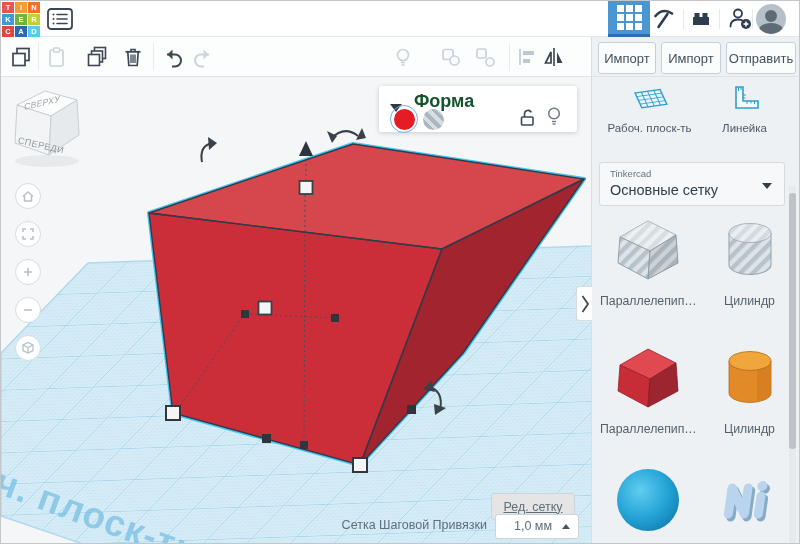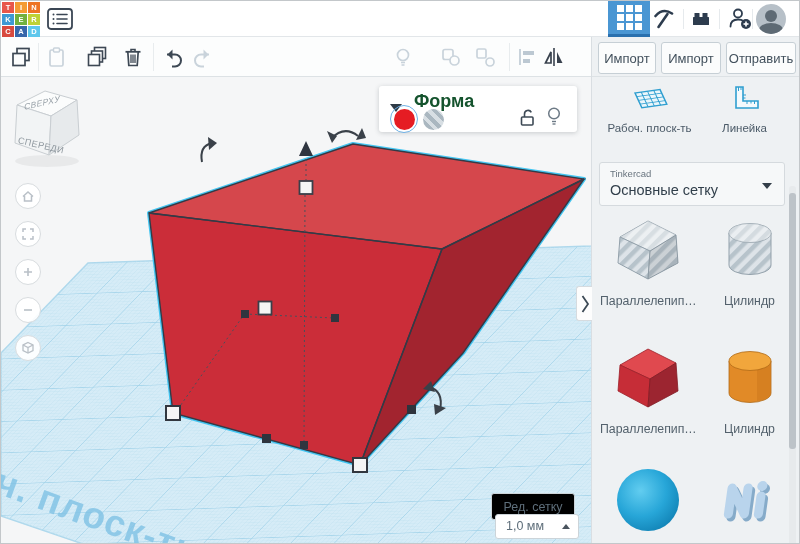--- a/index.html
+++ b/index.html
@@ -76,28 +76,28 @@
                 border-top:8px solid #2e3a46; cursor:pointer; }
   .card-title { position:absolute; left:35px; top:5px; font-size:18px; font-weight:bold; color:#14532d; }
   .swatch-ring { position:absolute; left:11px; top:19px; width:28px; height:28px; border-radius:50%;
                  border:1.5px solid #6fb1e5; display:flex; align-items:center; justify-content:center; cursor:pointer; }
   .swatch-red { width:21px; height:21px; border-radius:50%; }
   .swatch-striped { position:absolute; left:44px; top:23px; width:21px; height:21px; border-radius:50%;
                     background:repeating-linear-gradient(45deg,#d7dee3 0 4px,#aab7c0 4px 8px); cursor:pointer; }
   .card-lock { position:absolute; left:140px; top:22px; cursor:pointer; }
   .card-bulb { position:absolute; left:167px; top:20px; cursor:pointer; }
 
-  .edit-grid-btn { position:absolute; left:490px; top:416px; width:84px; height:27px; background:#000000;
+  .edit-grid-btn { position:absolute; left:490px; top:416px; width:84px; height:27px; background:#e5e5e5;
                    border:1px solid #ccd4d9; border-radius:3px; font-size:12.5px; color:#5e6e7a;
-                   display:flex; align-items:center; justify-content:center; cursor:pointer; z-index:10; }
+                   display:flex; align-items:center; justify-content:center; cursor:pointer; z-index:10;text-decoration:underline; }
   .snap-label { position:absolute; left:330px; top:441px; width:156px; text-align:right;
                 font-size:12.5px; color:#5e6e7a; z-index:10; }
   .snap-select { position:absolute; left:494px; top:437px; width:84px; height:25px; background:#fff;
                  border:1px solid #ccd4d9; border-radius:3px; font-size:12.5px; color:#5e6e7a;
-                 line-height:23px; padding-left:10px; cursor:pointer; z-index:10; }
+                 line-height:23px; padding-left:18px; cursor:pointer; z-index:10; }
   .snap-caret { position:absolute; right:8px; top:9px; width:0; height:0;
                 border-left:4px solid transparent; border-right:4px solid transparent;
                 border-bottom:5px solid #4a545e; }
 </style>
 </head>
 <body>
 
 <div class="app">
 
   <div class="header">
@@ -338,20 +338,21 @@
         <path d="M5.5 9 V6.2 A3.6 3.6 0 0 1 12.3 4.4" fill="none" stroke="#3e4a56" stroke-width="1.6"></path>
       </svg>
       <svg class="card-bulb" width="16" height="23" viewBox="0 0 16 23">
         <circle cx="8" cy="7.5" r="5.3" fill="none" stroke="#6d7a86" stroke-width="1.5"></circle>
         <line x1="6" y1="15.5" x2="10" y2="15.5" stroke="#6d7a86" stroke-width="1.4"></line>
         <line x1="6.5" y1="18" x2="9.5" y2="18" stroke="#6d7a86" stroke-width="1.4"></line>
       </svg>
     </div>
 
     <div class="edit-grid-btn">Ред. сетку</div>
+    <div class="snap-label">Сетка Шаговой Привязки</div>
     <div class="snap-select">
       <span>1,0 мм</span>
       <div class="snap-caret"></div>
     </div>
   </div>
 
   <div class="sidebar">
     <div class="sb-actions">
       <div class="action-btn" style="left:6px;width:58px">Импорт</div>
       <div class="action-btn" style="left:69px;width:60px">Импорт</div>

